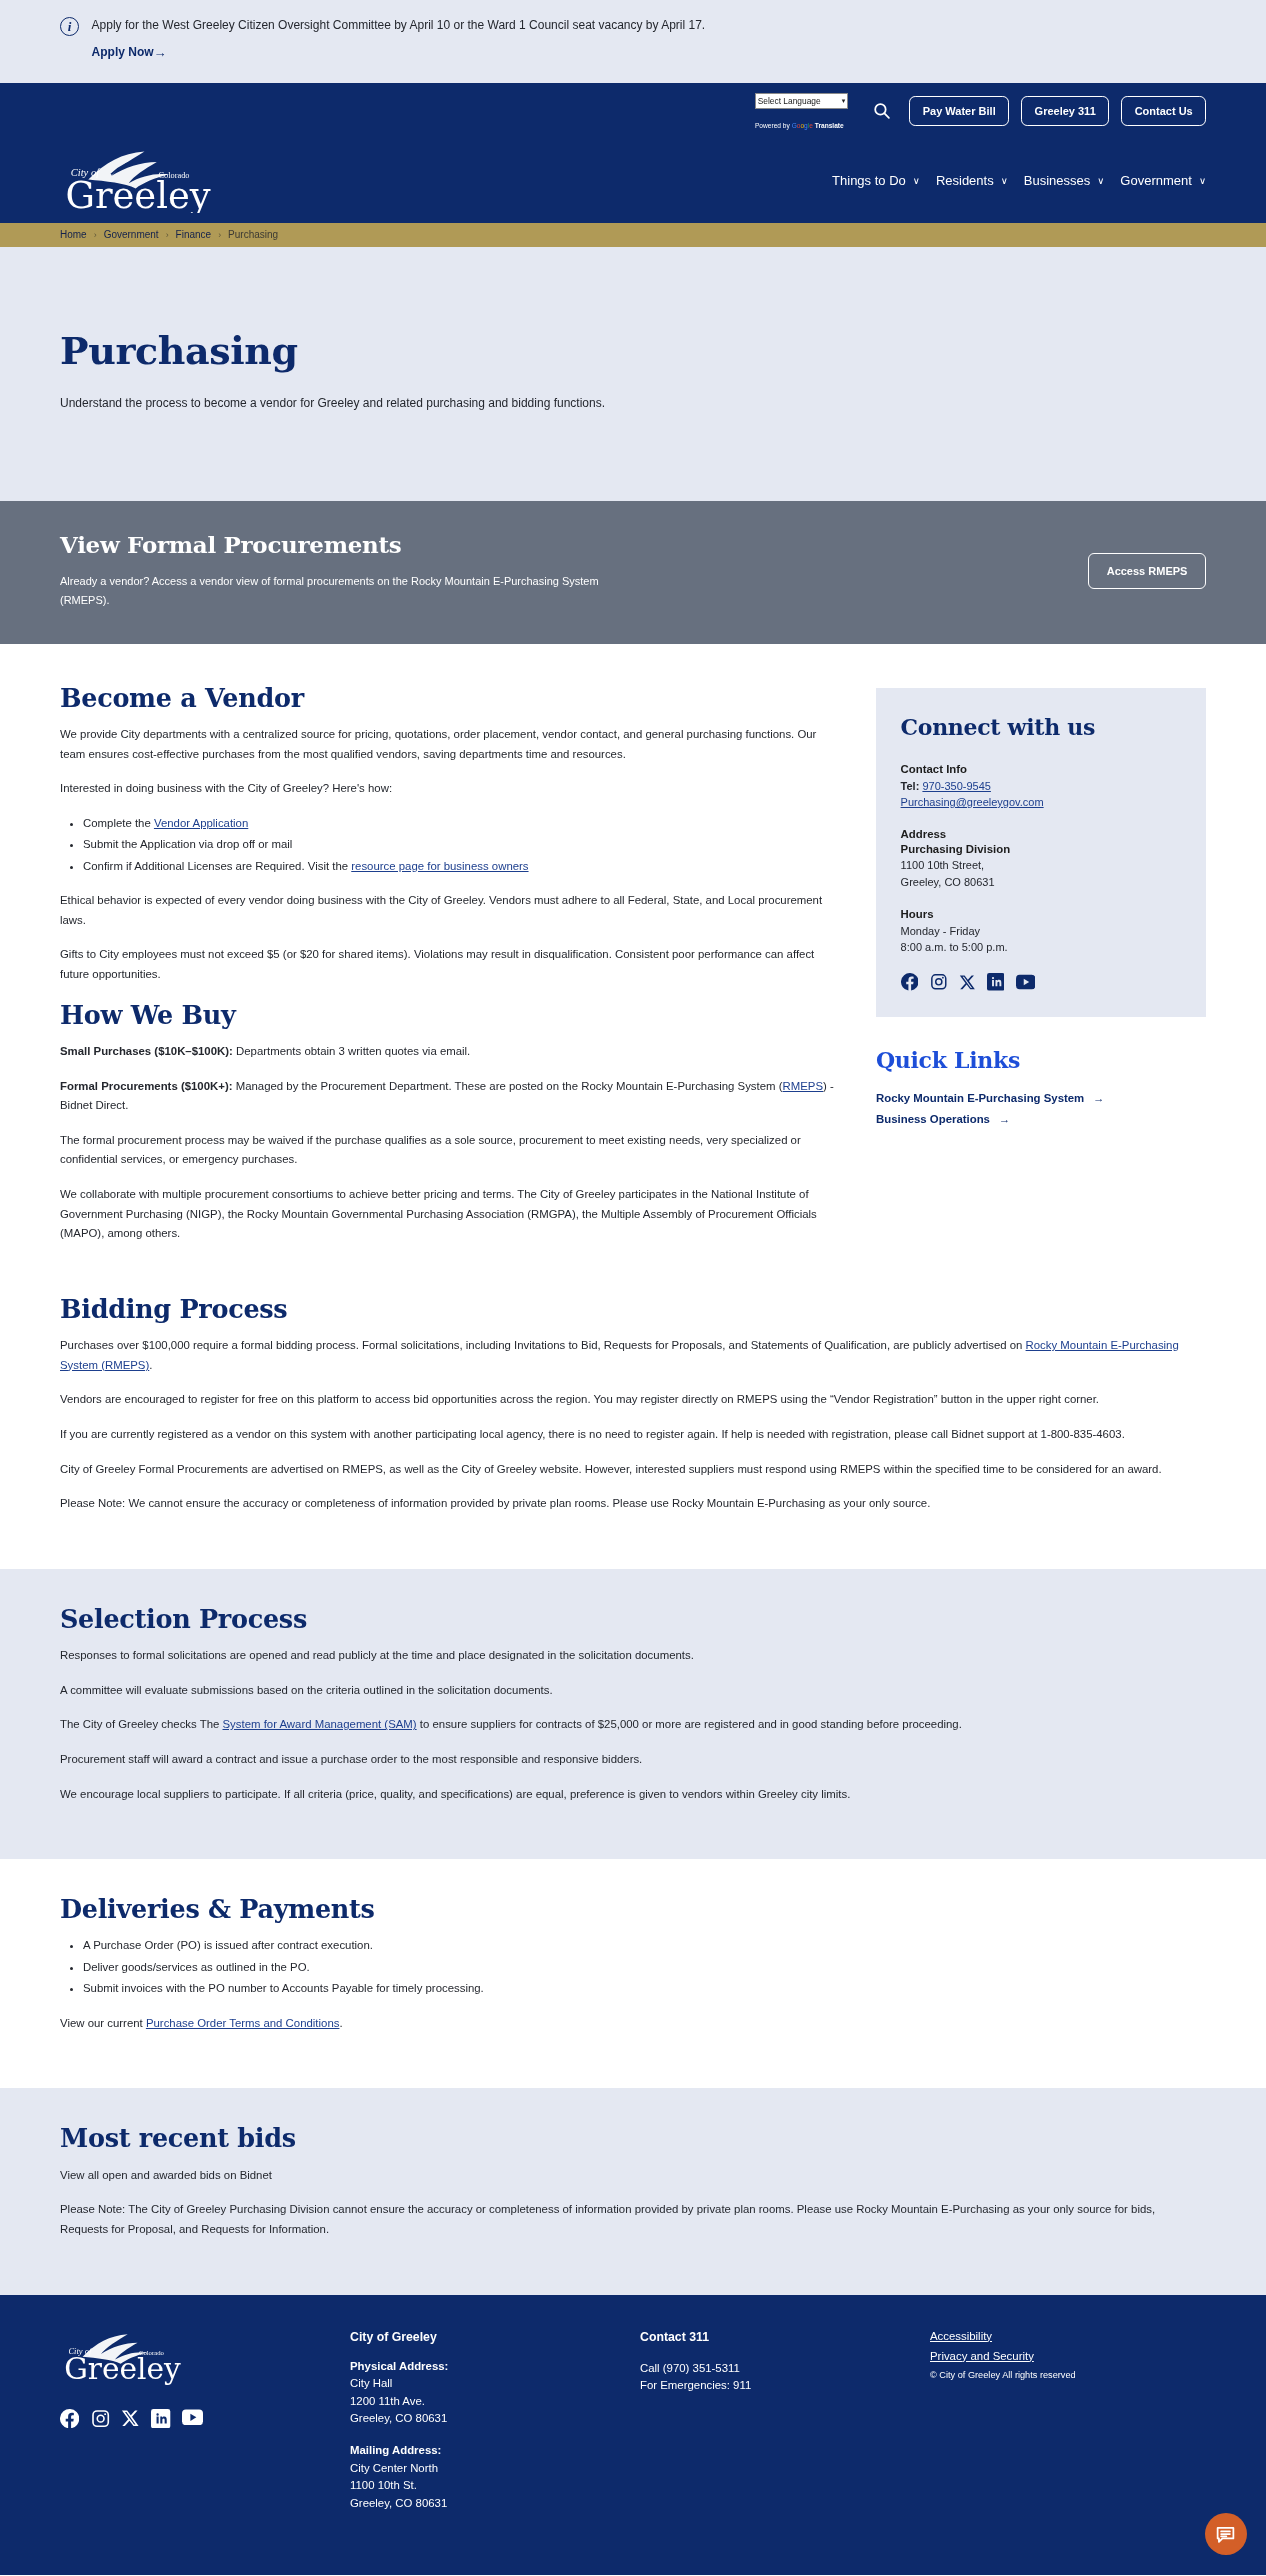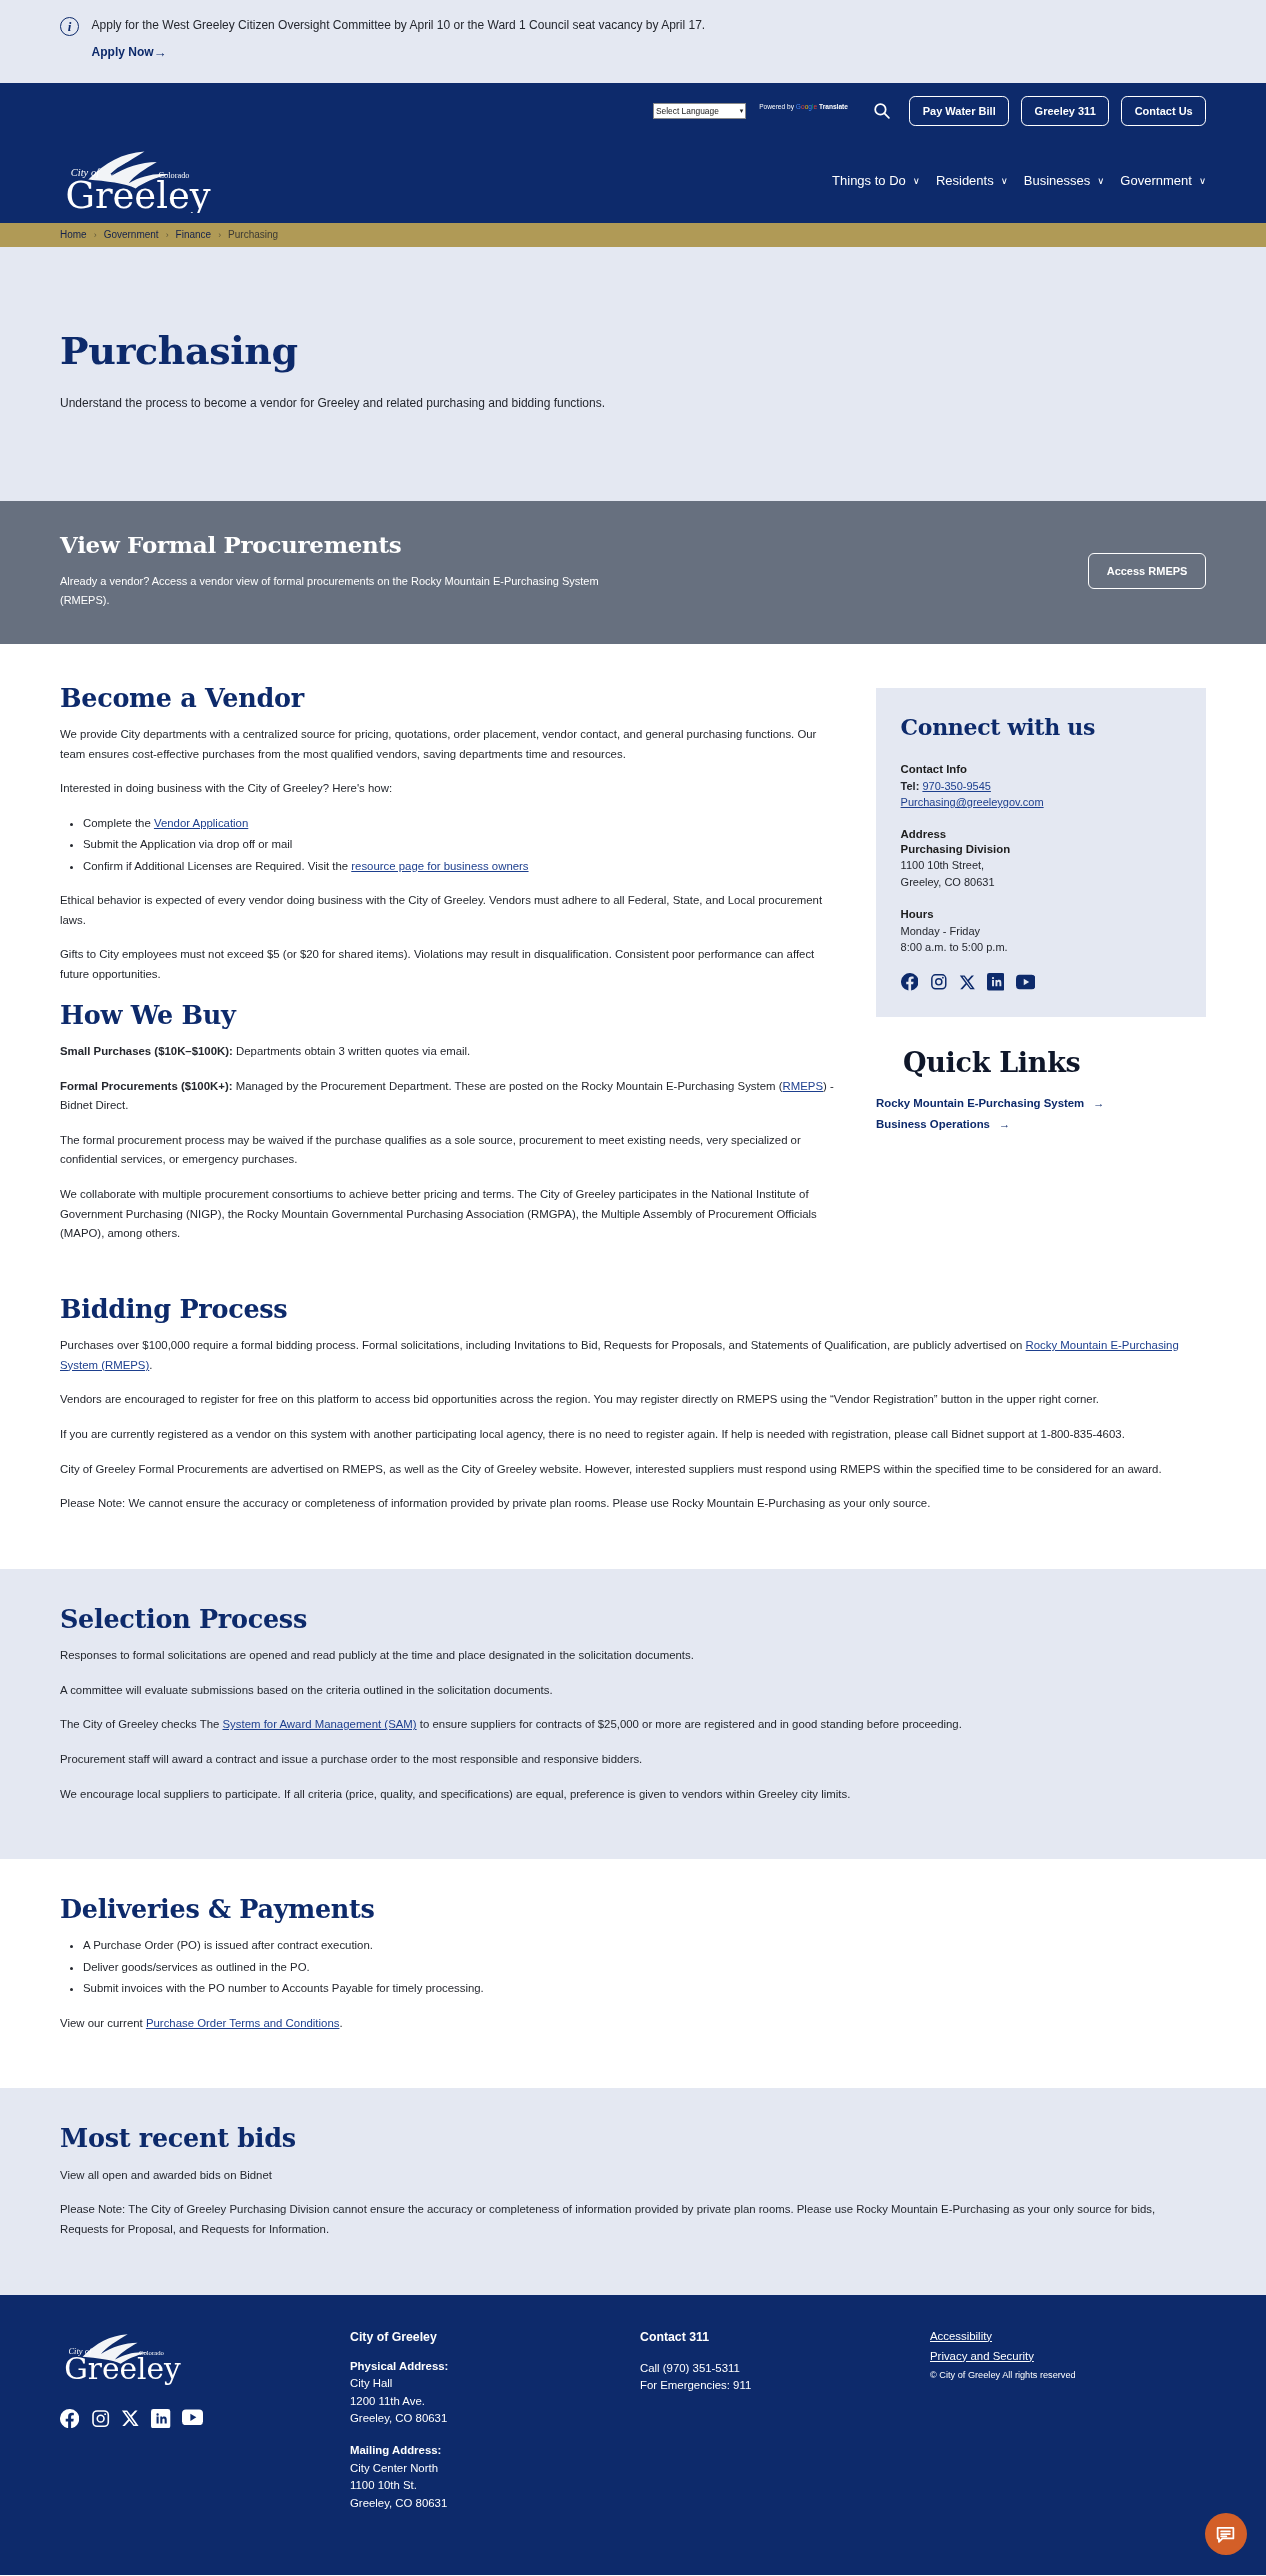--- a/index.html
+++ b/index.html
@@ -46,21 +46,21 @@
   .alert-cta .arrow { font-size: 13px; }
 
   
   .utility-bar {
     background: #0d2a6b;
     height: 56px;
     display: flex; align-items: center; justify-content: flex-end;
     padding: 0 60px;
     gap: 12.3px;
   }
-  .lang-block { display: flex; flex-direction: row; align-items: flex-start; gap: 13px; margin-right: 8.8px; }
+  .lang-block { display: flex; flex-direction: column; align-items: flex-start; gap: 13px; margin-right: 8.8px; }
   .lang-select {
     width: 93px; height: 16px;
     background: #ffffff; border: 0.9px solid #8a8a8a;
     font-size: 8.4px; font-family: "Liberation Sans", sans-serif;
     color: #202020; padding: 0 1.8px;
     display: flex; align-items: center; justify-content: space-between;
   }
   .lang-select .caret { font-size: 7px; }
   .powered {
     font-size: 6.6px; color: #ffffff; white-space: nowrap;
@@ -164,22 +164,22 @@
   .card .lbl { font-size: 11.4px; font-weight: bold; color: #1c1c1c; margin-bottom: 2.6px; }
   .card .val { font-size: 11px; color: #24272e; line-height: 1.5; }
   .card .grp { margin-bottom: 17.6px; }
   .card a { color: #1d3f8e; text-decoration: underline; }
   .socials { display: flex; gap: 11.4px; align-items: center; margin-top: 16px; }
   .socials svg { display: block; }
 
   .quick { margin-top: 30px; }
   .quick h2 {
     font-family: "DejaVu Serif", serif;
-    font-size: 27px; color: #0f172a; font-weight: bold;
-    margin-bottom: 19.3px; letter-spacing: -0.3px; margin-left: 27px;
+    font-size: 22px; color: #1d4ed8; font-weight: bold;
+    margin-bottom: 19.3px; letter-spacing: -0.3px;
   }
   .quick a {
     display: flex; align-items: center; gap: 8.8px;
     font-size: 11.4px; font-weight: bold; color: #0d2a6b;
     text-decoration: none; margin-bottom: 8.8px;
   }
 
   
   .fullsec { padding: 35px 60px 40px 60px; }
   .fullsec.tint { background: #e4e8f2; }

